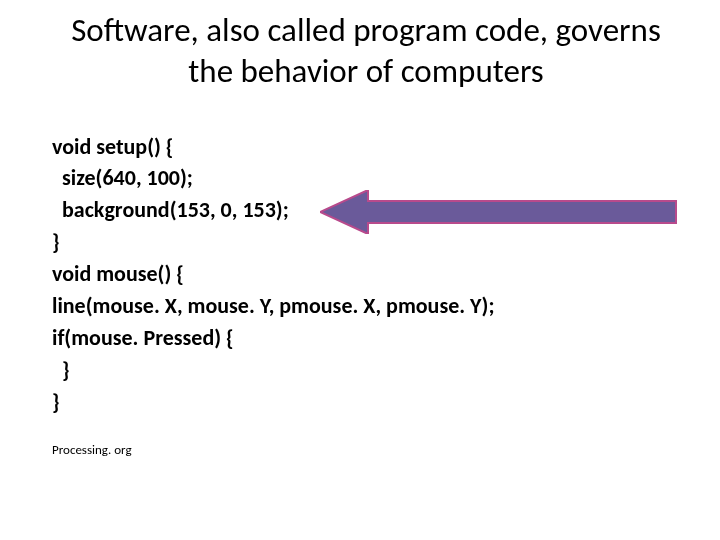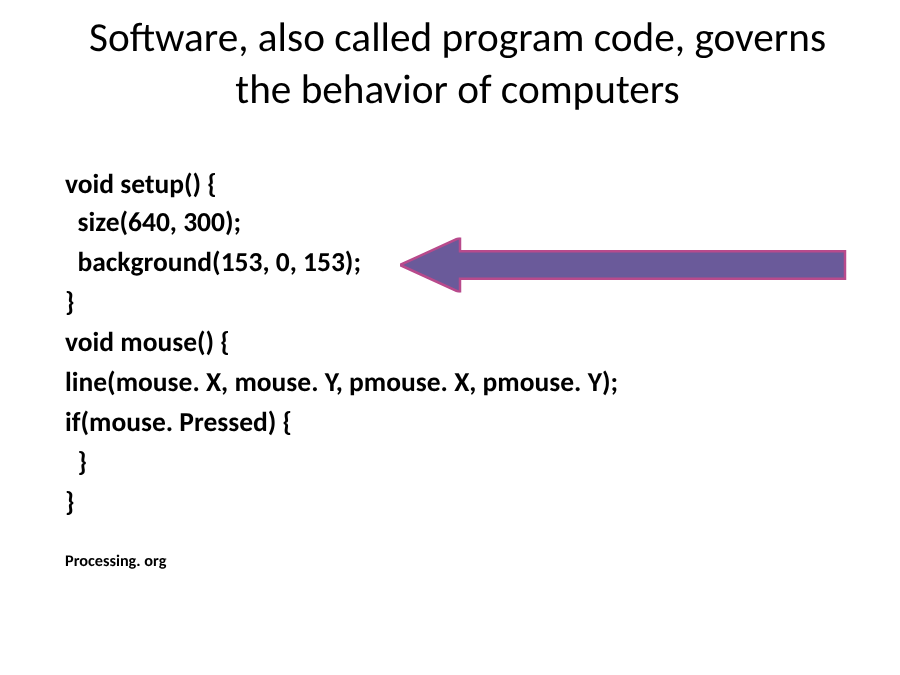--- a/index.html
+++ b/index.html
@@ -37,41 +37,41 @@
     }
     .code-line {
       display: block;
       font-weight: 600;
     }
     .indent {
       padding-left: 10px;
     }
     .source {
       font-size: 13px;
-      font-weight: 700;
+      font-weight: 400;
       margin-top: 24px;
       color: #000;
     }
     .arrow-container {
       position: absolute;
       left: 320px;
       top: 190px;
       width: 358px;
       height: 44px;
     }
   </style>
 </head>
 <body>
 
 <div class="slide">
   <h1 class="title">Software, also called program code, governs the behavior of computers</h1>
 
   <div class="code-block">
     <span class="code-line">void setup() {</span>
-    <span class="code-line indent">size(640, 300);</span>
+    <span class="code-line indent">size(640, 100);</span>
     <span class="code-line indent">background(153, 0, 153);</span>
     <span class="code-line">}</span>
     <span class="code-line">void mouse() {</span>
     <span class="code-line">line(mouse. X, mouse. Y, pmouse. X, pmouse. Y);</span>
     <span class="code-line">if(mouse. Pressed) {</span>
     <span class="code-line indent">}</span>
     <span class="code-line">}</span>
   </div>
 
   <div class="source">Processing. org</div>

